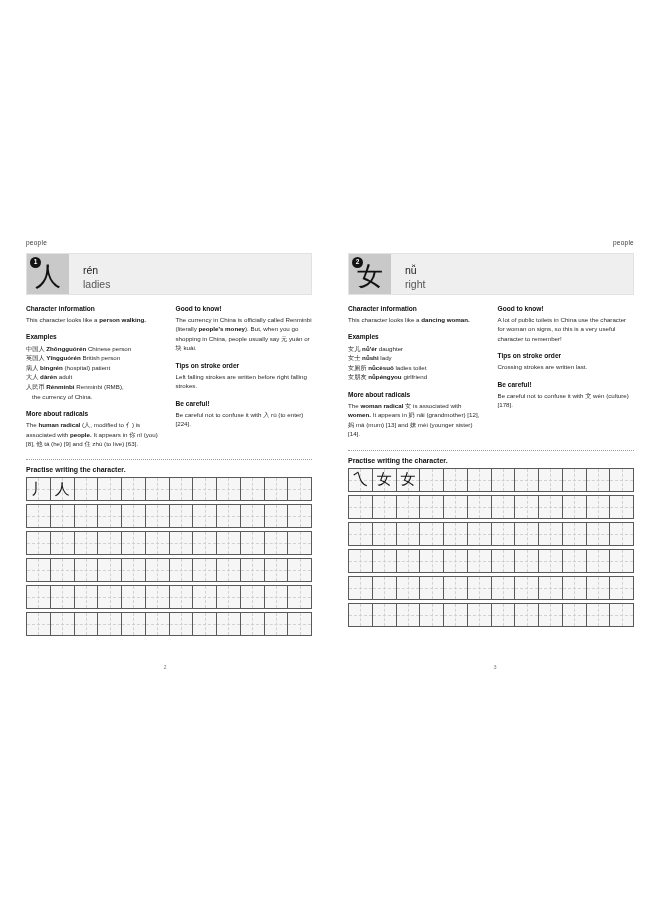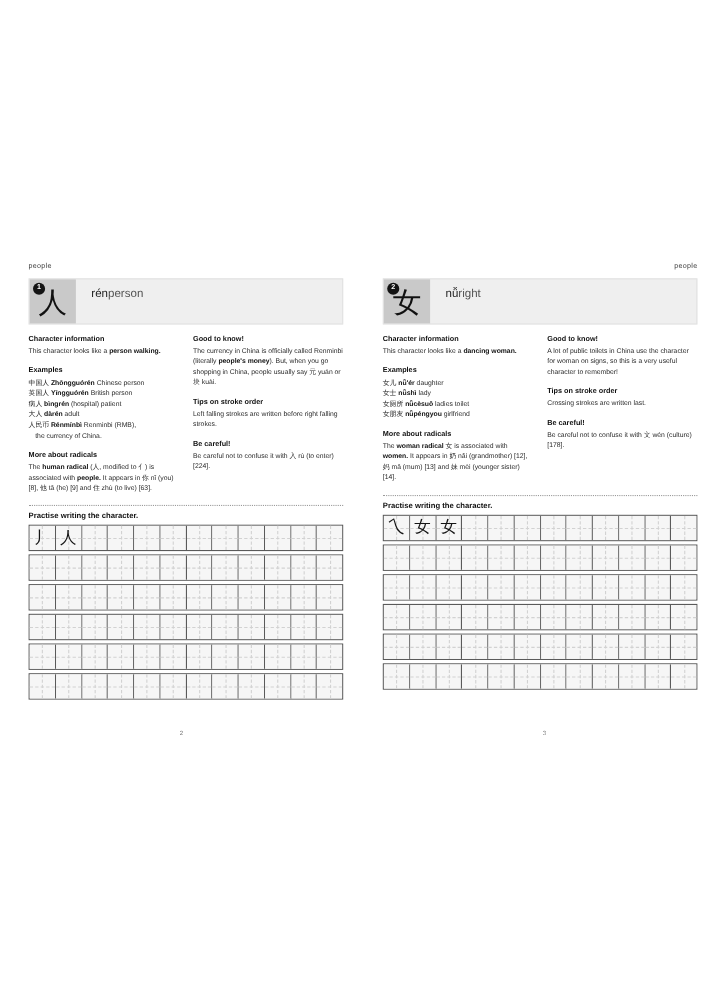--- a/index.html
+++ b/index.html
@@ -78,21 +78,21 @@
     font-size: 6.5px;
     font-weight: bold;
     display: flex;
     align-items: center;
     justify-content: center;
     line-height: 1;
   }
   .char-meta {
     padding: 6px 0 0 14px;
     display: flex;
-    flex-direction: row;
+    flex-direction: column;
     justify-content: center;
   }
   .pinyin {
     font-size: 10.5px;
     color: #1d1d1d;
     line-height: 1.35;
   }
   .meaning {
     font-size: 10.5px;
     color: #545454;
@@ -212,21 +212,21 @@
   <div class="page left">
     <div class="running-head">people</div>
 
     <div class="char-banner">
       <div class="char-cell">
         <div class="char-badge">1</div>
         <div class="char-glyph">人</div>
       </div>
       <div class="char-meta">
         <div class="pinyin">rén</div>
-        <div class="meaning">person</div>
+        <div class="meaning">ladies</div>
       </div>
     </div>
 
     <div class="cols">
       <div class="col">
         <div class="sec-title">Character information</div>
         <p class="body-text">This character looks like a <b>person walking.</b></p>
 
         <div class="sec-title spaced">Examples</div>
         <ul class="ex-list">

